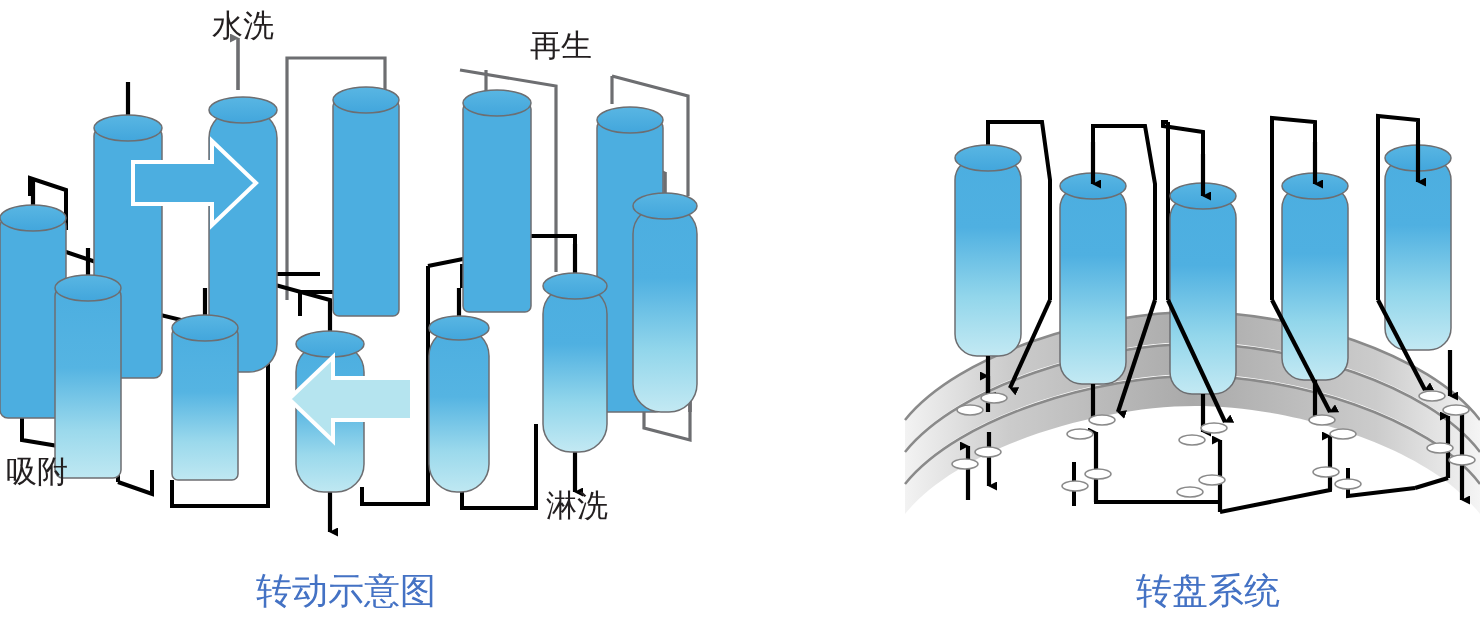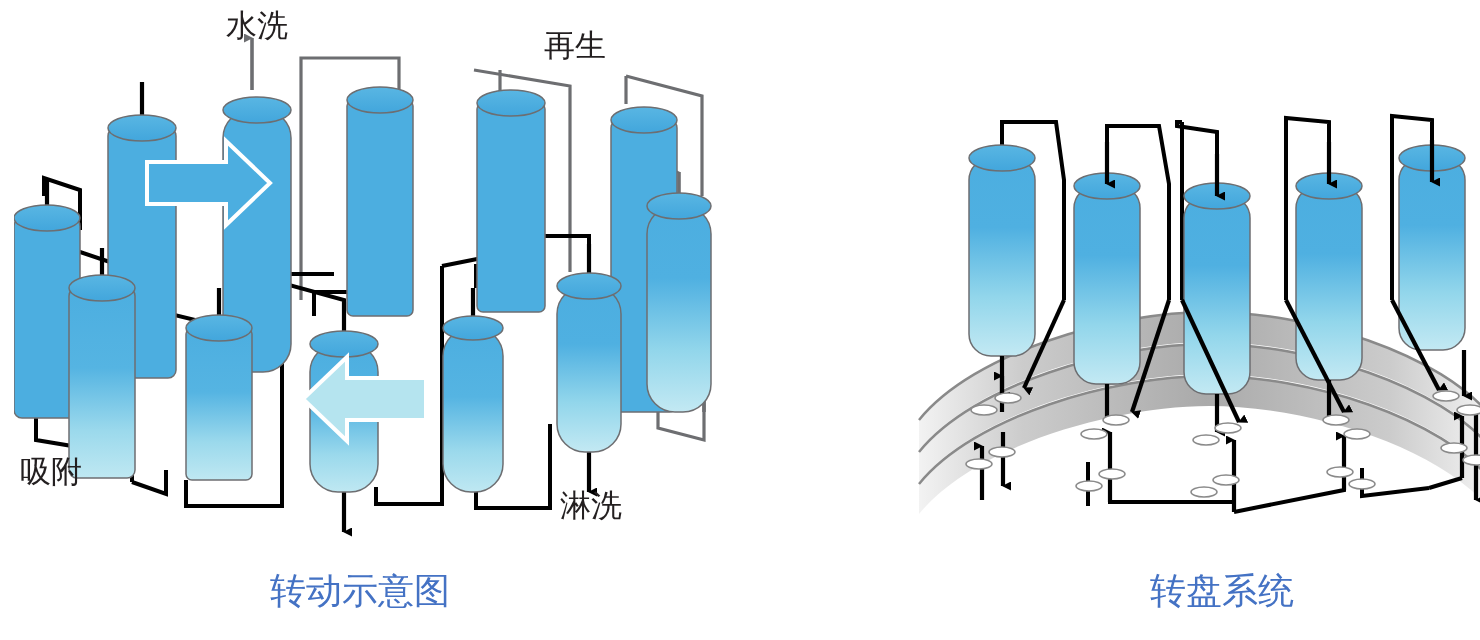--- a/index.html
+++ b/index.html
@@ -9,21 +9,21 @@
   }
   body {
     width: 1480px;
     height: 640px;
     font-family: "Liberation Sans", sans-serif;
     overflow: hidden;
     position: relative;
   }
   #figure-root {
     position: absolute;
-    left: 14px; top: 0;
+    left: 0; top: 0;
     width: 1316px;
     height: 640px;
   }
   svg.diagram {
     position: absolute;
     left: 0; top: 0;
     width: 1480px;
     height: 640px;
     display: block;
   }

